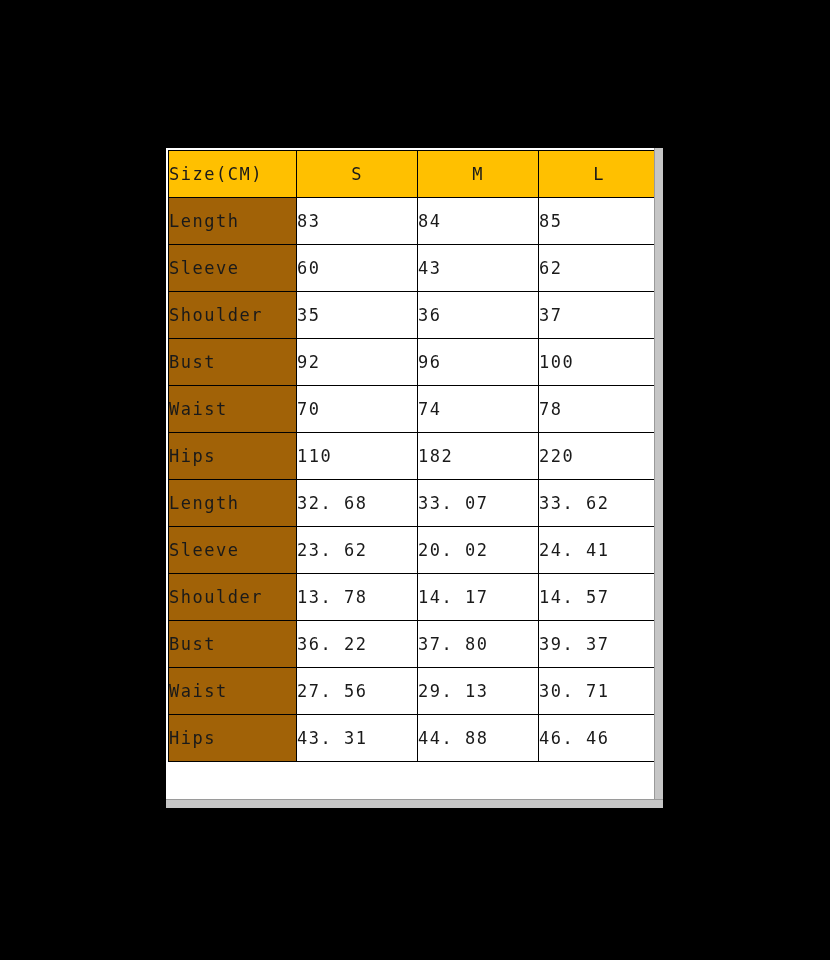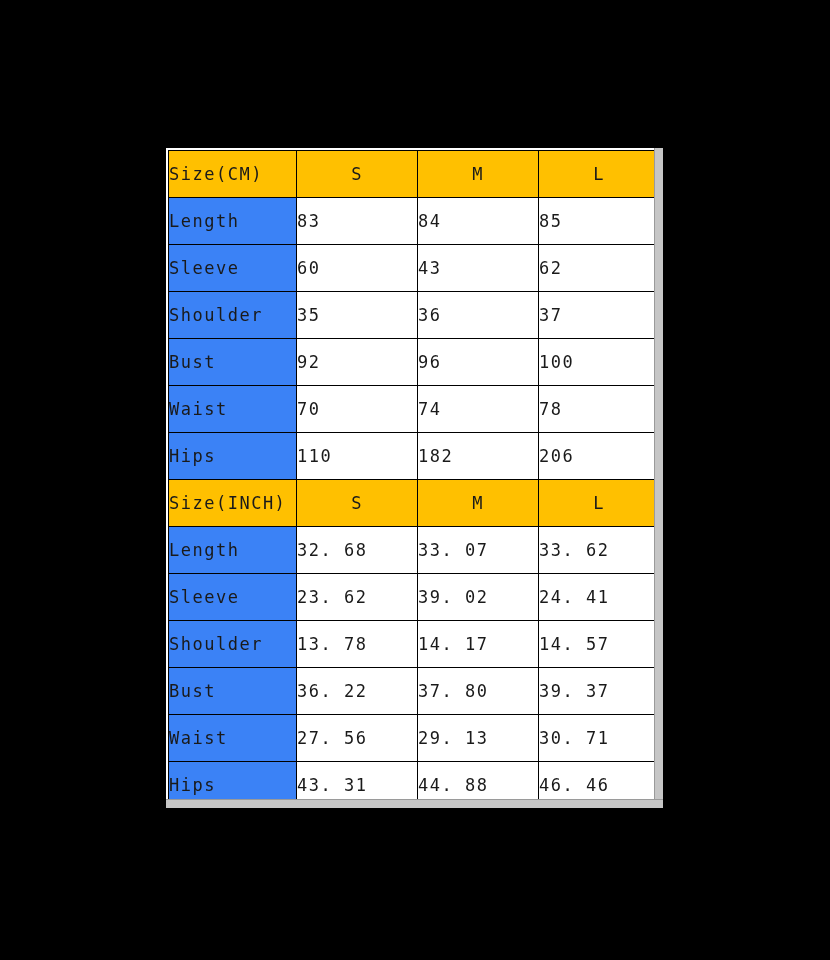--- a/index.html
+++ b/index.html
@@ -78,21 +78,21 @@
   }
 
   
   col.c-label { width: 128px; }
   col.c-s     { width: 121px; }
   col.c-m     { width: 121px; }
   col.c-l     { width: 121px; }
 
   
   td.label-cell {
-    background: #3b82f6;
+    background: #a16207;
     text-align: left;
     padding-left: 8px;
   }
 
   
   td.value-cell {
     background: #ffffff;
     text-align: left;
   }
 
@@ -152,38 +152,32 @@
           <tr class="data-row">
             <td class="label-cell">Waist</td>
             <td class="value-cell">70</td>
             <td class="value-cell">74</td>
             <td class="value-cell">78</td>
           </tr>
           <tr class="data-row">
             <td class="label-cell">Hips</td>
             <td class="value-cell">110</td>
             <td class="value-cell">182</td>
-            <td class="value-cell">206</td>
-          </tr>
-          <tr class="header-row">
-            <td class="label-cell">Size(INCH)</td>
-            <td class="value-cell">S</td>
-            <td class="value-cell">M</td>
-            <td class="value-cell">L</td>
+            <td class="value-cell">220</td>
           </tr>
           <tr class="data-row">
             <td class="label-cell">Length</td>
             <td class="value-cell">32. 68</td>
             <td class="value-cell">33. 07</td>
             <td class="value-cell">33. 62</td>
           </tr>
           <tr class="data-row">
             <td class="label-cell">Sleeve</td>
             <td class="value-cell">23. 62</td>
-            <td class="value-cell">39. 02</td>
+            <td class="value-cell">20. 02</td>
             <td class="value-cell">24. 41</td>
           </tr>
           <tr class="data-row">
             <td class="label-cell">Shoulder</td>
             <td class="value-cell">13. 78</td>
             <td class="value-cell">14. 17</td>
             <td class="value-cell">14. 57</td>
           </tr>
           <tr class="data-row">
             <td class="label-cell">Bust</td>

